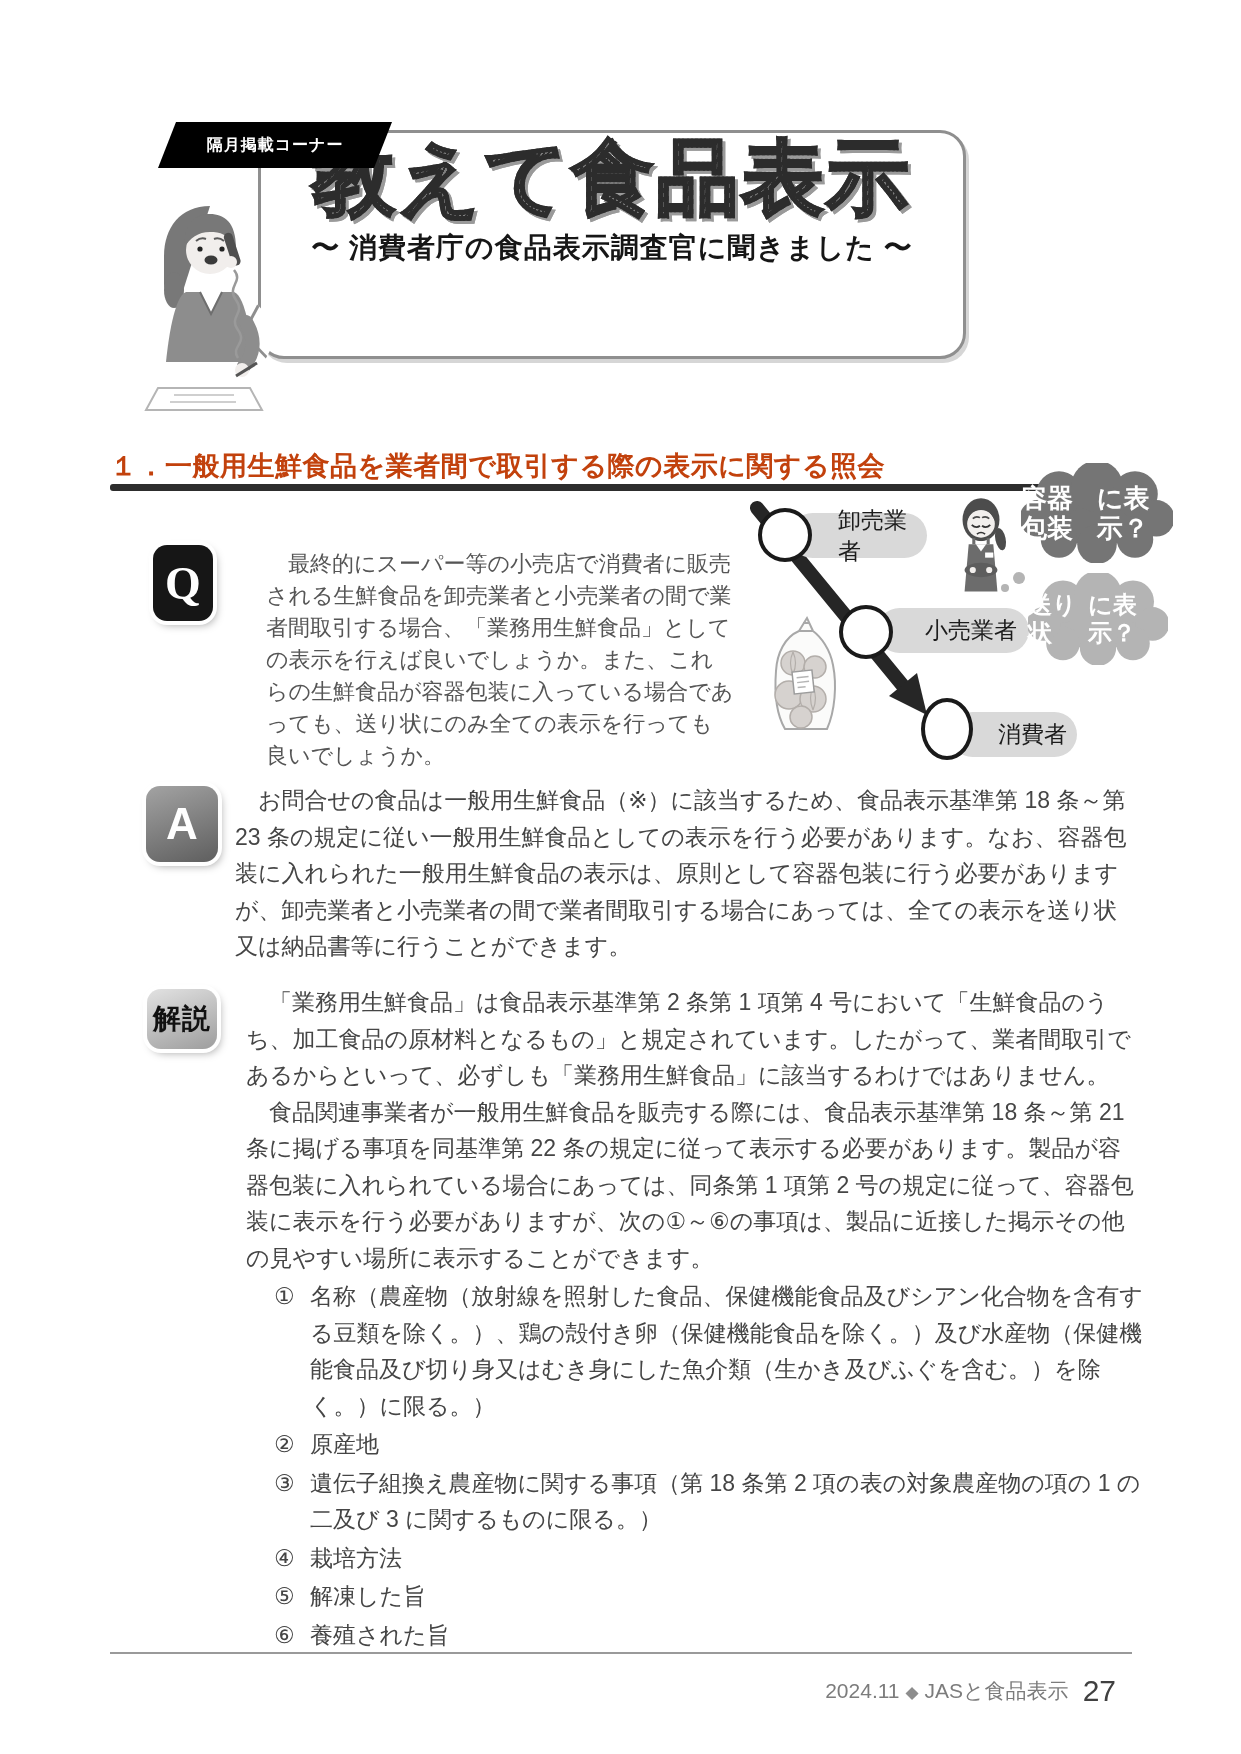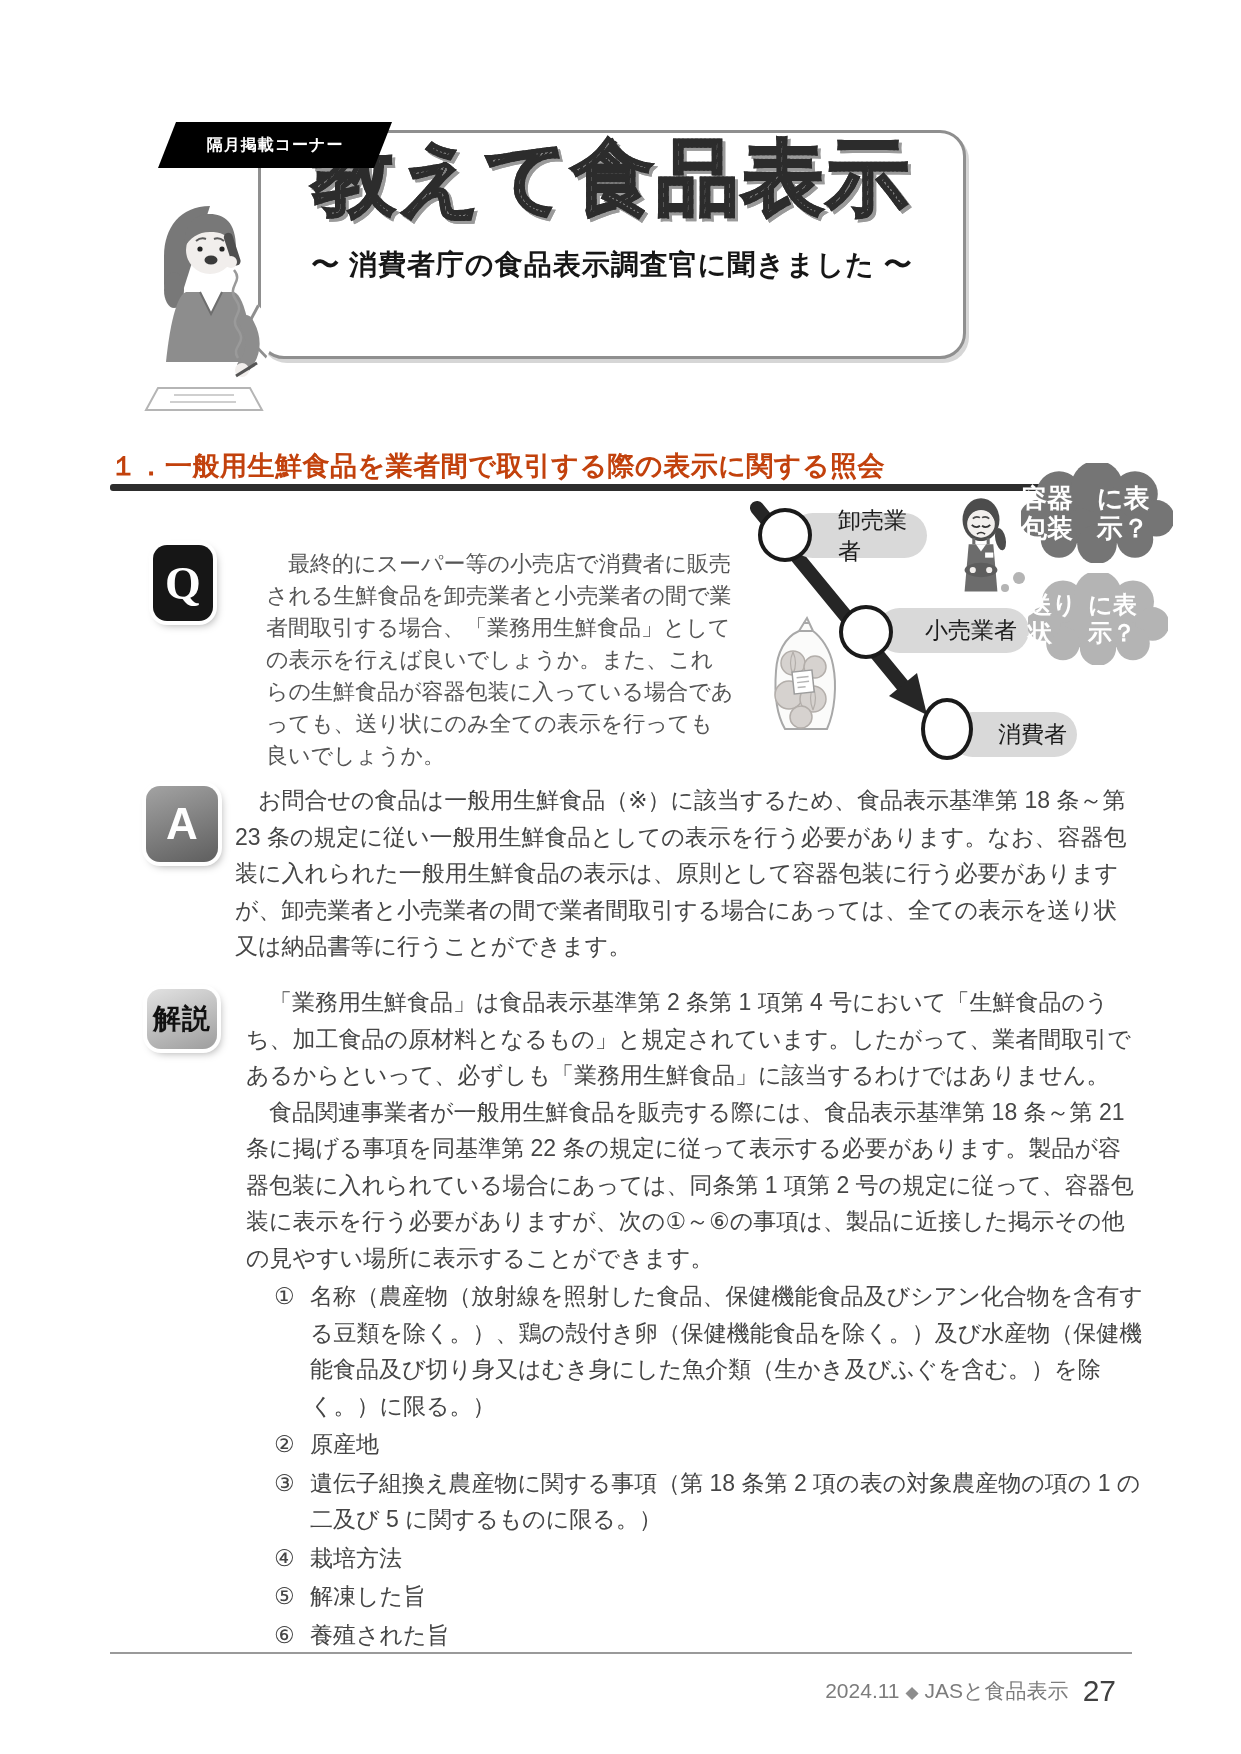--- a/index.html
+++ b/index.html
@@ -14,21 +14,21 @@
   .speech-bubble{position:absolute;left:258px;top:130px;width:702px;height:223px;background:#fff;
       border:3px solid #8f8f8f;border-radius:26px;box-shadow:3px 4px 0 rgba(120,120,120,.30);z-index:3;}
   .speech-bubble::before{content:"";position:absolute;left:-16px;bottom:8px;width:30px;height:30px;background:#fff;
       border-left:3px solid #8f8f8f;border-bottom:3px solid #8f8f8f;transform:rotate(28deg) skewY(18deg);}
   .main-title{text-align:center;font-size:82px;font-weight:bold;letter-spacing:3px;color:#3c3c3c;line-height:1.1;}
   @supports (-webkit-background-clip: text){
     .main-title{background-image:repeating-linear-gradient(115deg,#2f2f2f 0 2px,#7e7e7e 2px 4px);
       -webkit-background-clip:text;background-clip:text;color:transparent;
       -webkit-text-stroke:2.5px #2c2c2c;filter:drop-shadow(3px 3px 0 #9a9a9a);}
   }
-  .sub-title{margin-top:23px;text-align:center;font-size:28px;font-weight:bold;color:#161616;letter-spacing:1px;}
+  .sub-title{margin-top:6px;text-align:center;font-size:28px;font-weight:bold;color:#161616;letter-spacing:1px;}
   .operator-illustration{position:absolute;left:130px;top:192px;width:160px;height:225px;z-index:4;}
 
   
   .section-heading{position:absolute;left:110px;top:448px;width:1022px;font-size:27px;font-weight:bold;color:#c2410c;letter-spacing:.5px;}
   .section-rule{position:absolute;left:110px;top:484px;width:1022px;height:7px;background:#2d2d2d;border-radius:3px;}
 
   
   .badge{position:absolute;display:flex;align-items:center;justify-content:center;border-radius:14px;
       box-shadow:0 0 0 4px #fff,3px 4px 8px rgba(0,0,0,.35);}
   .badge-q{left:153px;top:545px;width:60px;height:76px;background:#161616;color:#fff;
@@ -230,21 +230,21 @@
       <li>
         <span class="li-num">①</span>
         <span class="li-text">名称（農産物（放射線を照射した食品、保健機能食品及びシアン化合物を含有する豆類を除く。）、鶏の殻付き卵（保健機能食品を除く。）及び水産物（保健機能食品及び切り身又はむき身にした魚介類（生かき及びふぐを含む。）を除く。）に限る。）</span>
       </li>
       <li>
         <span class="li-num">②</span>
         <span class="li-text">原産地</span>
       </li>
       <li>
         <span class="li-num">③</span>
-        <span class="li-text">遺伝子組換え農産物に関する事項（第 18 条第 2 項の表の対象農産物の項の 1 の二及び 5 に関するものに限る。）</span>
+        <span class="li-text">遺伝子組換え農産物に関する事項（第 18 条第 2 項の表の対象農産物の項の 1 の二及び 3 に関するものに限る。）</span>
       </li>
       <li>
         <span class="li-num">④</span>
         <span class="li-text">栽培方法</span>
       </li>
       <li>
         <span class="li-num">⑤</span>
         <span class="li-text">解凍した旨</span>
       </li>
       <li>

